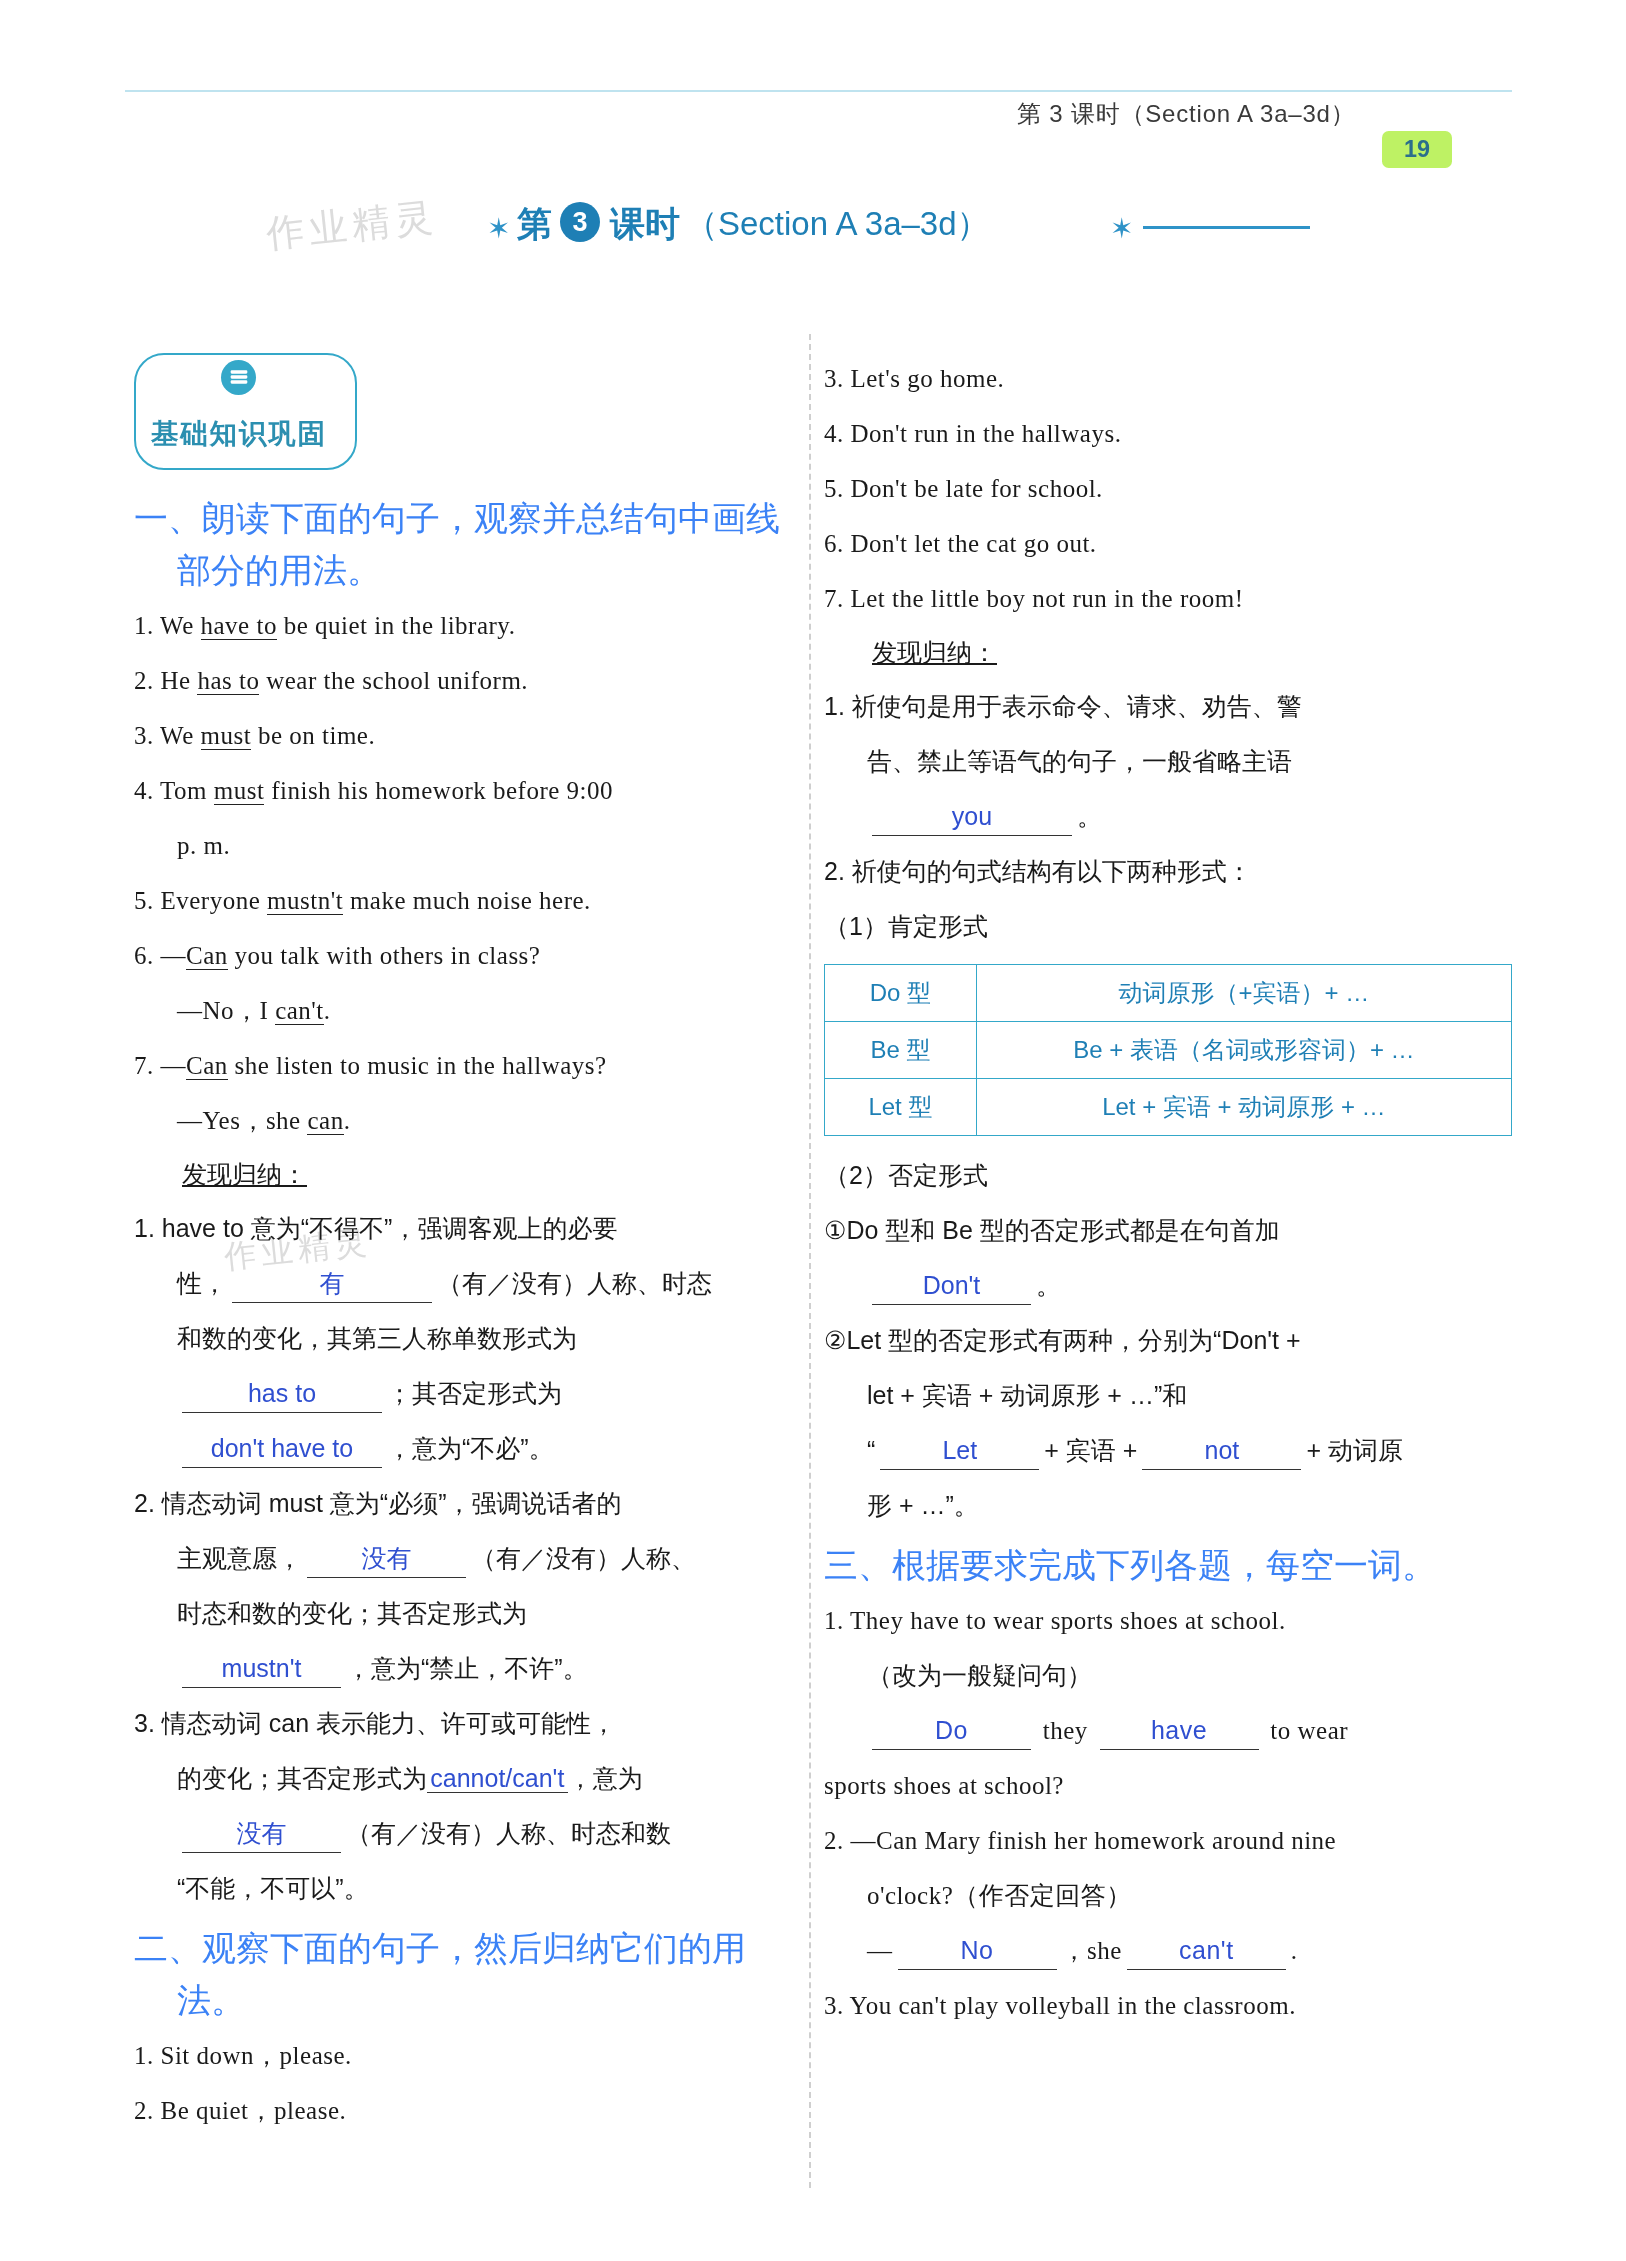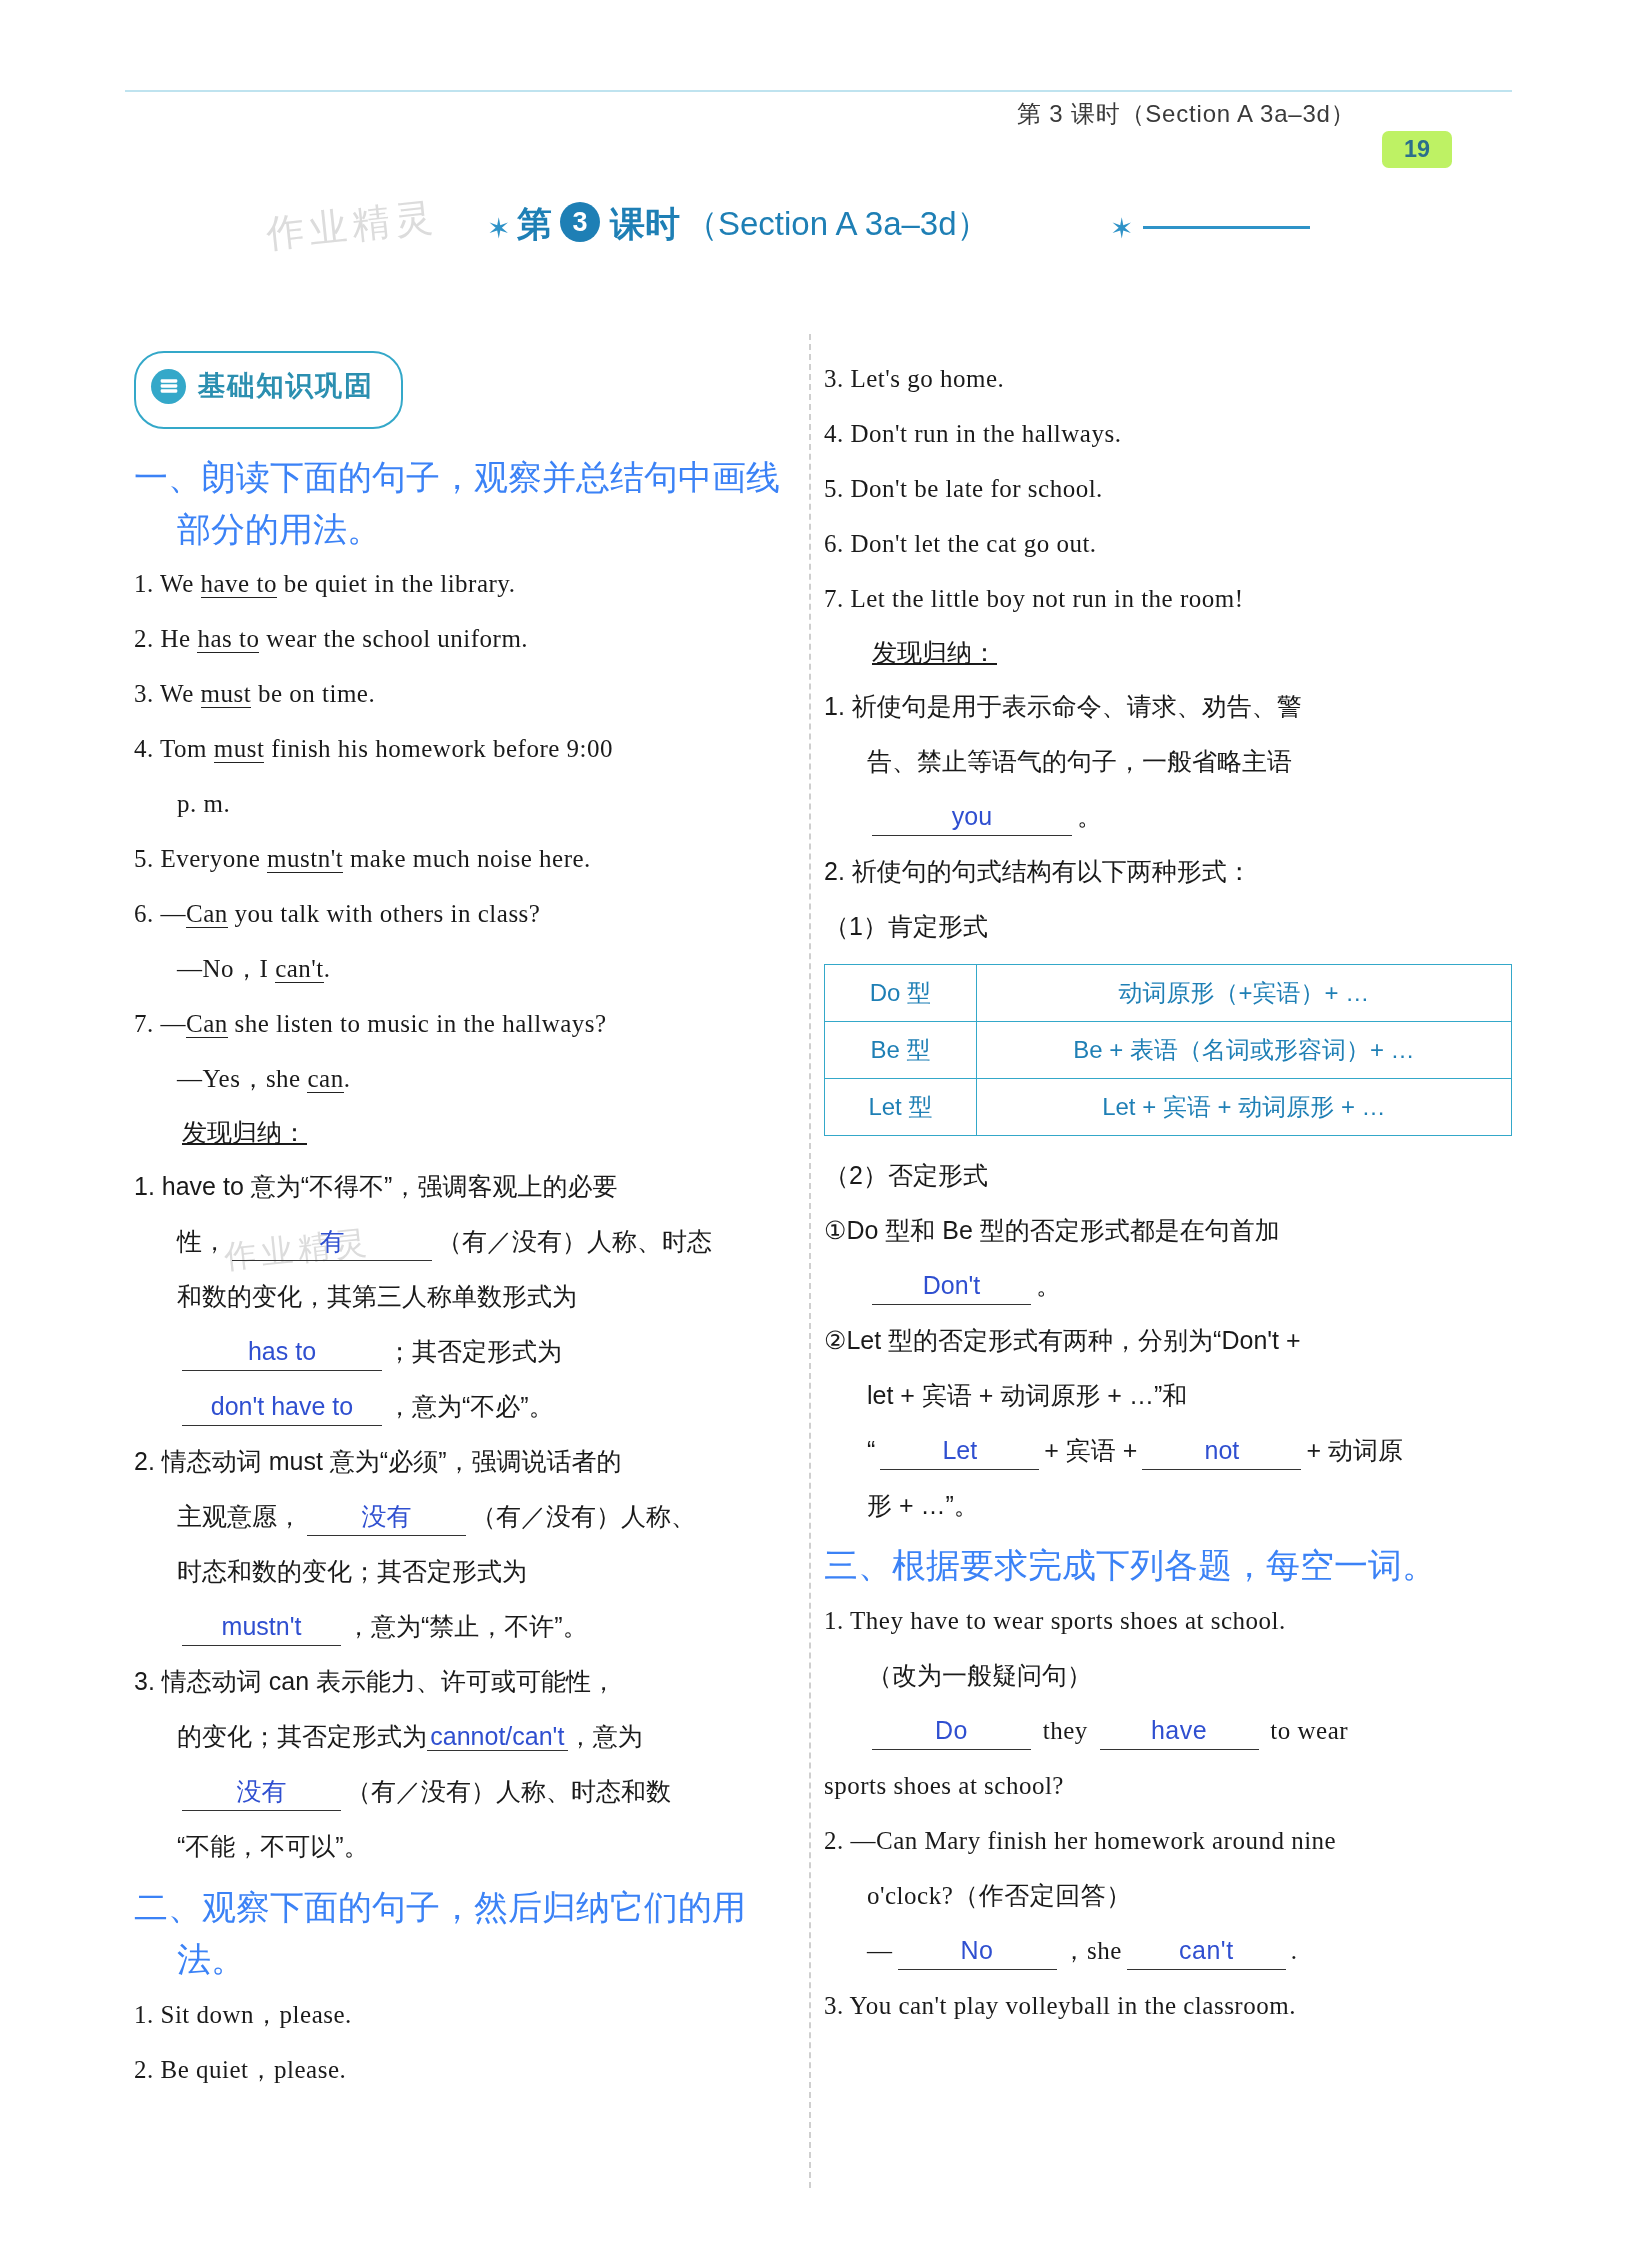--- a/index.html
+++ b/index.html
@@ -165,22 +165,23 @@
     border-left: 2.5px dashed #cfcfcf;
   }
 
   
   .section-chip {
     display: inline-flex;
     align-items: center;
     gap: 11.7px;
     border: 2.5px solid #34a8c9;
     border-radius: 30px;
-    padding: 5px 28px 13px 15px;
+    padding: 5px 28px 6px 15px;
     margin-bottom: 15px;
+    flex-direction: column;
   }
   .chip-icon {
     width: 35px;
     height: 35px;
     border-radius: 50%;
     background: #34a8c9;
     display: inline-flex;
     align-items: center;
     justify-content: center;
   }

